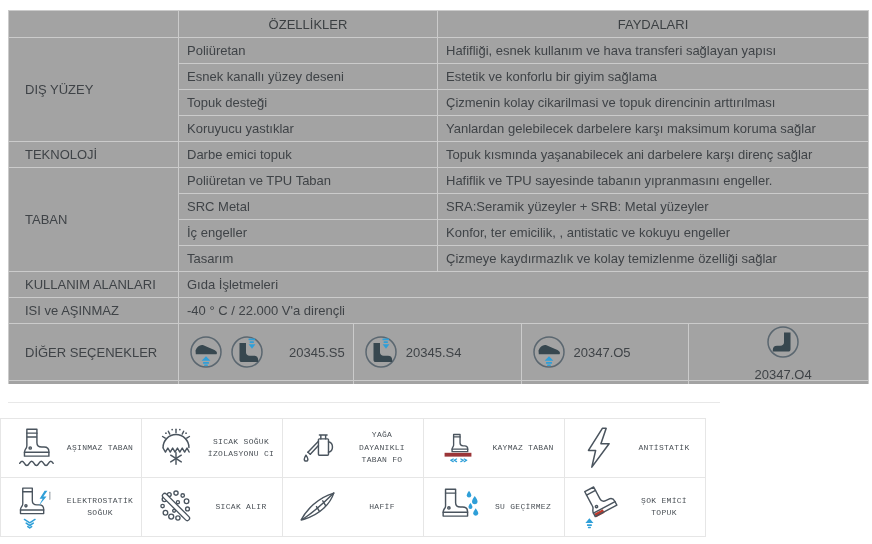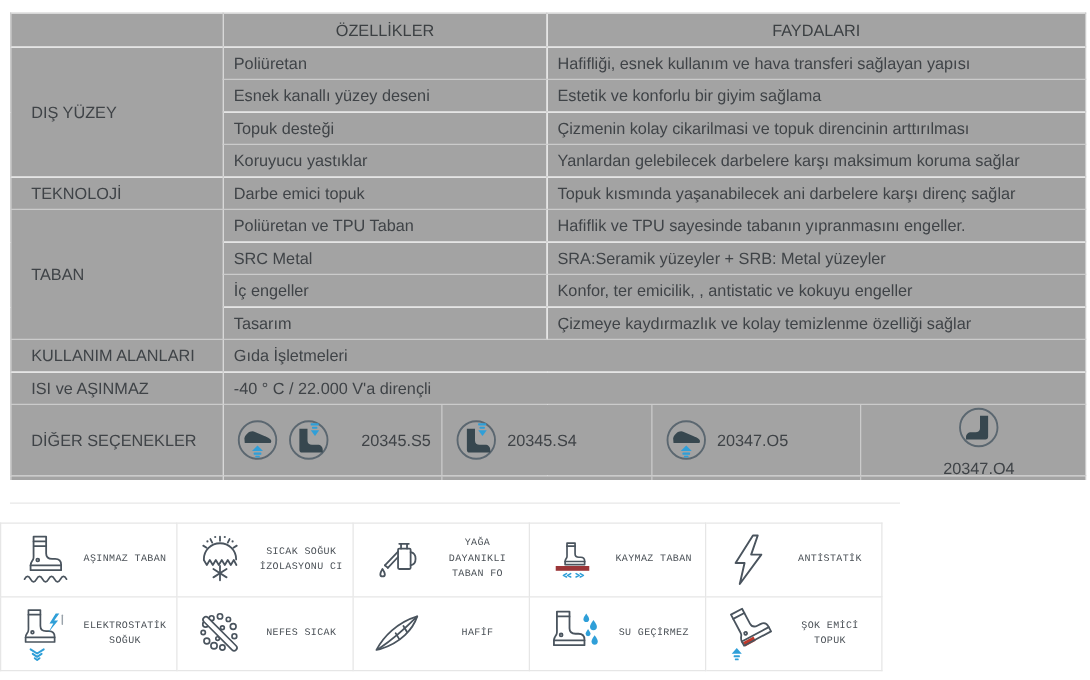--- a/index.html
+++ b/index.html
@@ -299,21 +299,21 @@
           <circle cx="36" cy="26" r="2"></circle>
                 <circle cx="13" cy="30" r="2.4"></circle>
                 <circle cx="19" cy="34" r="2.6"></circle>
           <circle cx="26" cy="35.5" r="2.2"></circle>
                 <circle cx="32" cy="32" r="2"></circle>
                 <circle cx="22" cy="28" r="1.5"></circle>
           <circle cx="26" cy="19" r="1.6"></circle>
           <rect x="21.6" y="5" width="4.8" height="38" rx="2.4" fill="#fff" transform="rotate(-45 24 24)"></rect>
         </svg>
       </span>
-      <span class="glabel">NEFES SICAK</span>
+      <span class="glabel">SICAK ALIR</span>
     </div>
         </td>
     <td>
           <div class="gcell">
       <span class="gicon">
         <svg width="46" height="46" viewBox="0 0 48 48" fill="none" stroke="#4a545e" stroke-width="1.5" stroke-linecap="round" stroke-linejoin="round">
           <path d="M7.5 37.5 C13 27 24.5 14.5 41.5 9.5 C38 20 28 31.5 10.5 36.8 Z"></path>
           <path d="M9.5 36.5 C20 29.5 32 19 41.5 9.5"></path>
           <path d="M23.5 23.5 L26.5 28.5"></path>
                 <path d="M30 17.5 L33 22.5"></path>

